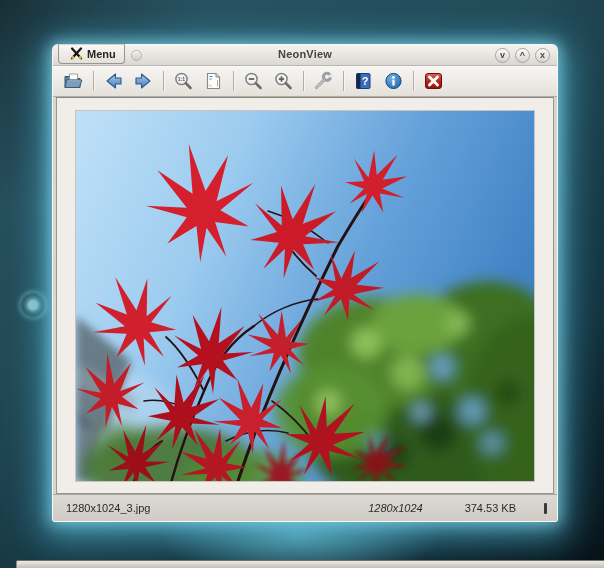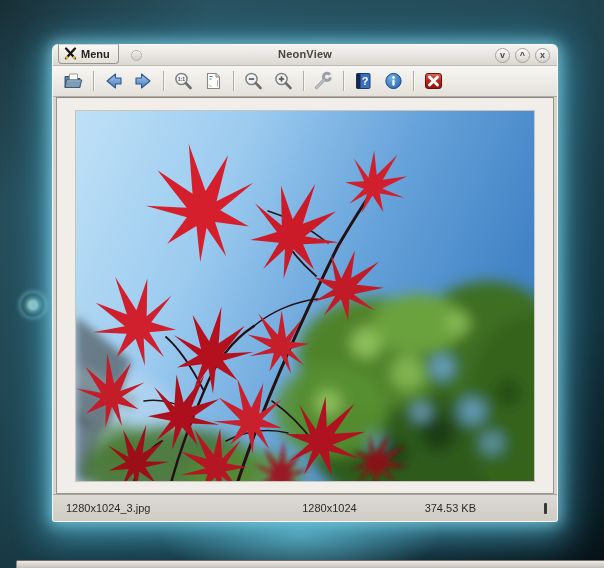--- a/index.html
+++ b/index.html
@@ -44,21 +44,21 @@
   }
 
   .titlebar{
     position:relative; height:21px; flex:0 0 21px;
     background:linear-gradient(#f5f3f0,#dbd8d3);
     border-radius:5px 5px 0 0;
     border-bottom:1px solid #bdbab5;
   }
   .menu-btn{
     position:absolute; left:5px; top:-1px; height:20px;
-    display:flex; align-items:center; gap:4px; padding:0 8px 1px 5px;
+    display:flex; align-items:center; gap:4px; padding:0 8px 1px 11px;
     background:linear-gradient(#faf8f5,#e3e0da);
     border:1px solid #98958f; border-top:1px solid #d5d2cc;
     border-radius:0 0 4px 4px;
     font-size:11px; font-weight:bold; color:#26241f; cursor:default;
   }
   .menu-knob{
     position:absolute; left:78px; top:5px; width:11px; height:11px; border-radius:50%;
     background:linear-gradient(#efede9,#d2cfc9);
     border:1px solid #b3b0aa; box-shadow:inset 0 1px 0 #fff;
   }
@@ -100,24 +100,23 @@
   }
   .photo-frame{ width:458px; height:370px; line-height:0; box-shadow:0 0 0 1px rgba(120,118,112,.35); }
 
   .statusbar{
     height:27px; flex:0 0 27px; display:flex; align-items:center;
     padding:0 10px 0 13px;
     background:linear-gradient(#ddd9d4,#cfccc6);
     border-top:1px solid #a7a49e;
     font-size:11px; color:#2c2a26;
     border-radius:0 0 2px 2px;
-    gap:40px;
   }
   .status-file{ flex:1 1 auto; }
-  .status-dims{ margin-right:28px; }
+  .status-dims{ margin-right:42px;font-style:italic; }
   .status-size{ margin-right:28px; }
   .grip{ width:3px; height:11px; background:#3a3834; border-radius:1px; }
 
   svg text{ font-family:"Liberation Sans","DejaVu Sans",sans-serif; }
 </style>
 </head>
 <body>
 
 <div class="desktop">
 

